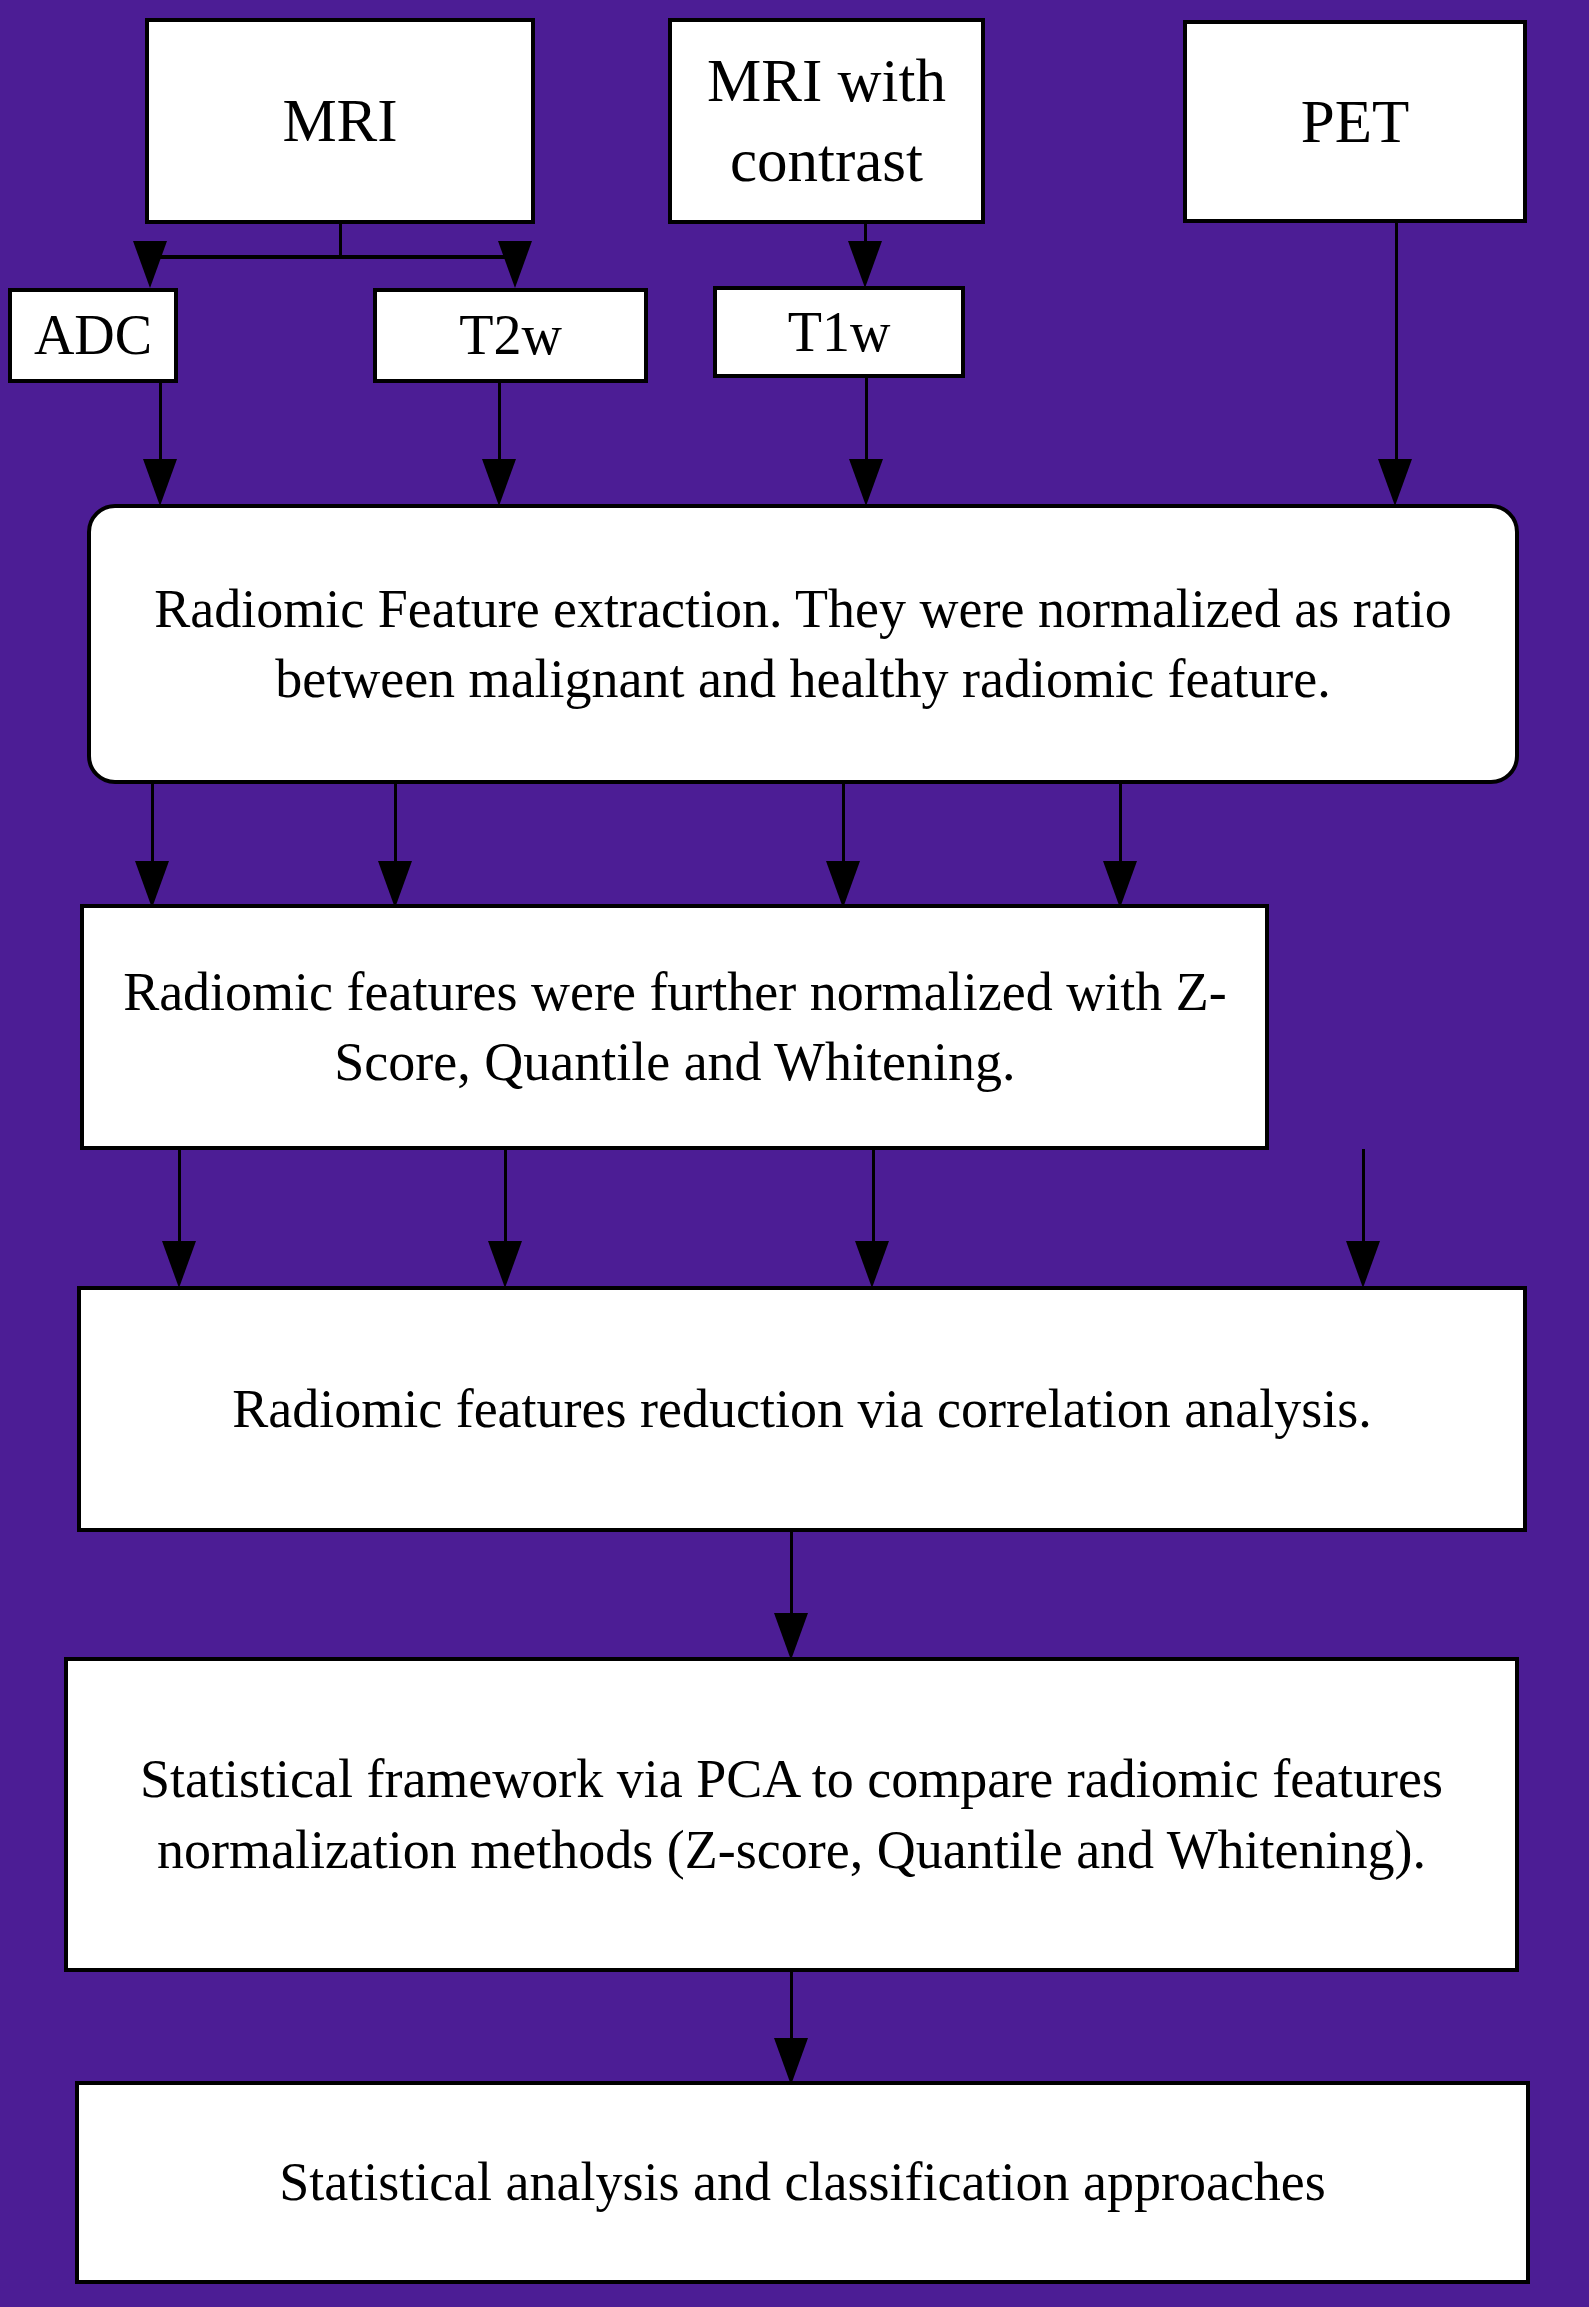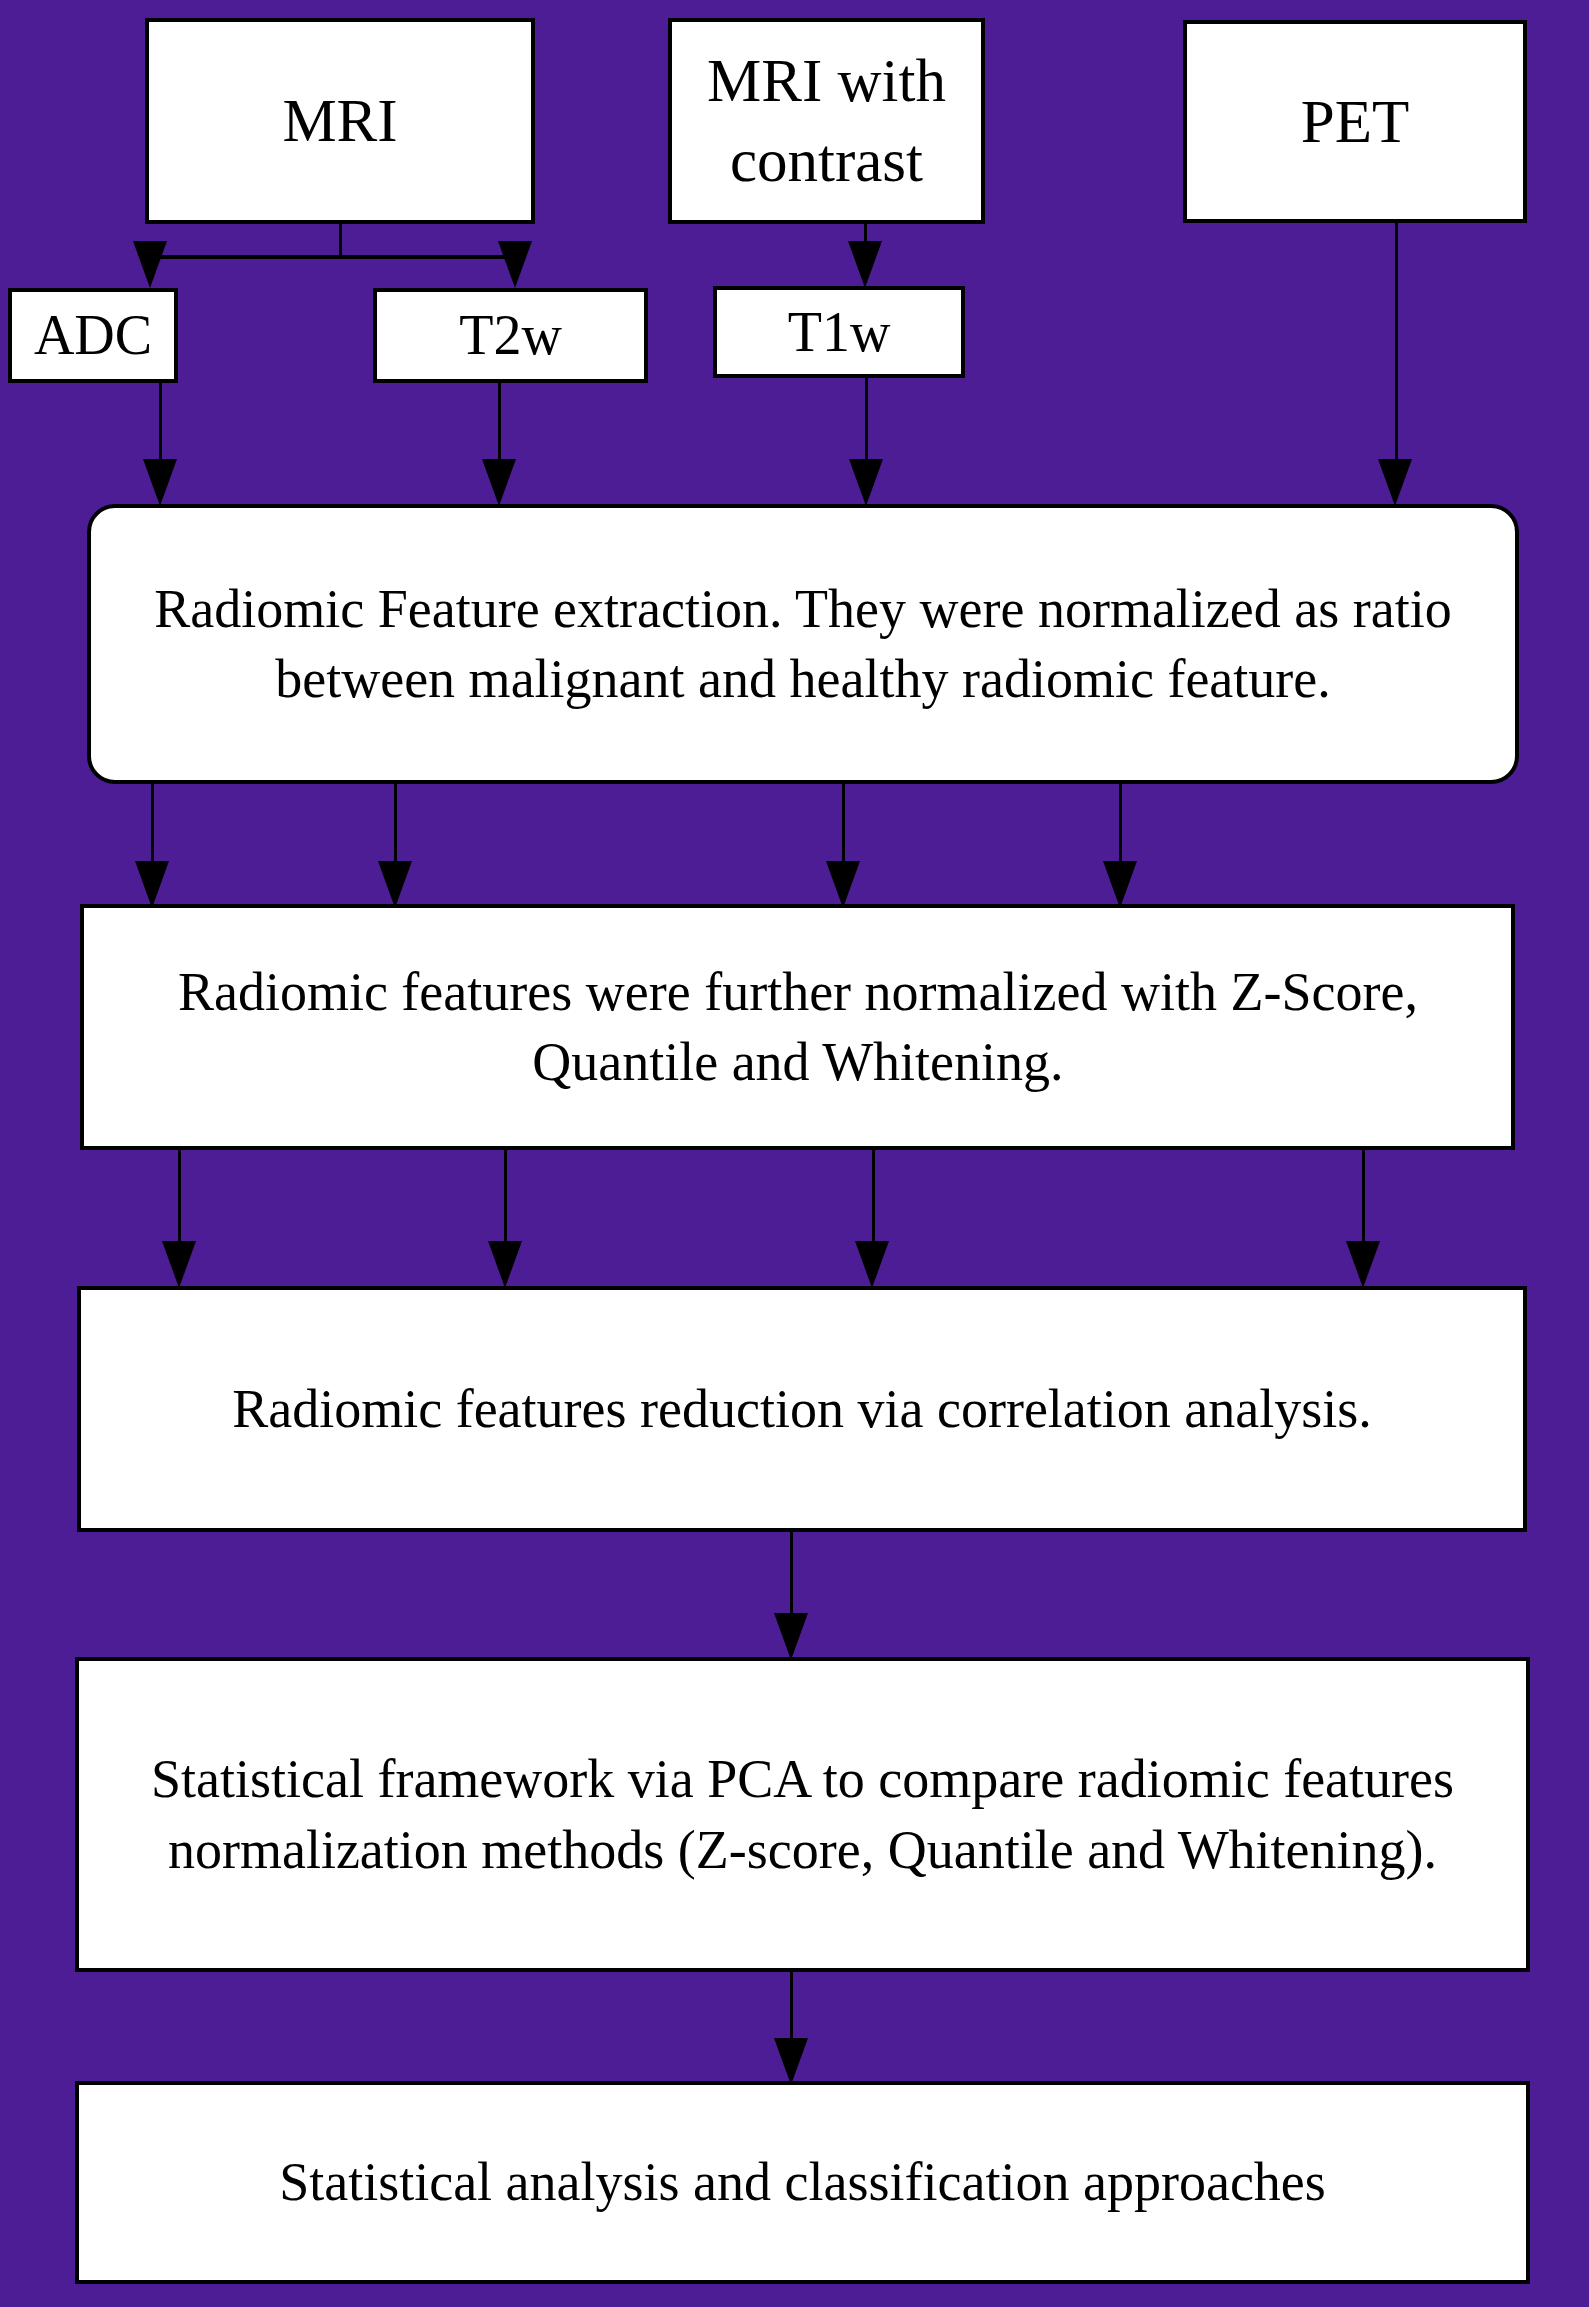--- a/index.html
+++ b/index.html
@@ -35,23 +35,23 @@
   
   #node-mri      { left: 145px;  top: 17.7px;   width: 390px;  height: 206px; font-size: 61px; }
   #node-mri-c    { left: 668px;  top: 17.7px;   width: 317px;  height: 206px; font-size: 61px; }
   #node-pet      { left: 1183px; top: 20px;   width: 344px;  height: 203px; font-size: 61px; }
   
   #node-adc      { left: 8px;   top: 288px;  width: 170px;  height: 95px; font-size: 56px; }
   #node-t2w      { left: 373px;  top: 288px;  width: 275px;  height: 95px; font-size: 56px; }
   #node-t1w      { left: 713px;  top: 286px;  width: 252px;  height: 92px; font-size: 56px; }
   
   #node-extract  { left: 87px;  top: 504px;  width: 1432px; height: 280px; font-size: 54px; border-radius: 28px; }
-  #node-norm     { left: 80px;  top: 904px; width: 1435px; height: 246px; font-size: 54px; padding-left: 12px; }
+  #node-norm     { left: 80px;  top: 904px; width: 1189px; height: 246px; font-size: 54px; padding-left: 12px; }
   #node-reduce   { left: 77px;   top: 1286px; width: 1450px; height: 246px; font-size: 54px; }
-  #node-pca      { left: 75px;   top: 1657px; width: 1455px; height: 315px; font-size: 54px; }
+  #node-pca      { left: 64px;   top: 1657px; width: 1455px; height: 315px; font-size: 54px; }
   #node-final    { left: 75px;   top: 2081px; width: 1455px; height: 203px; font-size: 54px; }
 
   
   .vline {
     position: absolute;
     width: 3.2px;
     background: #000000;
   }
   .hline {
     position: absolute;

